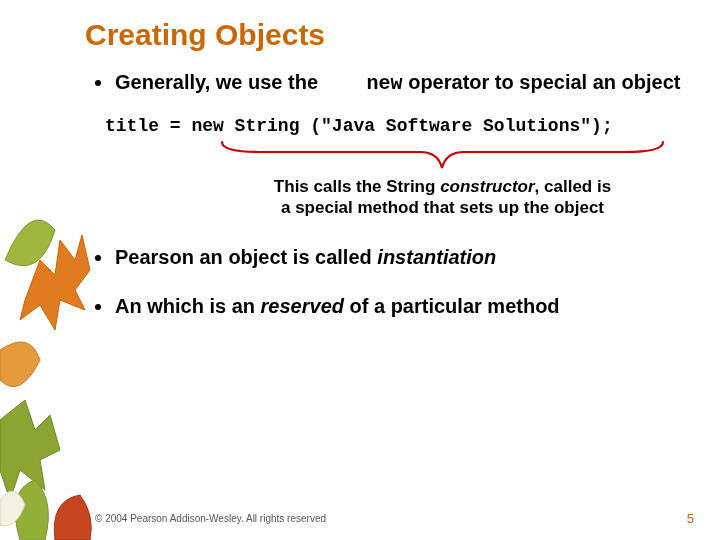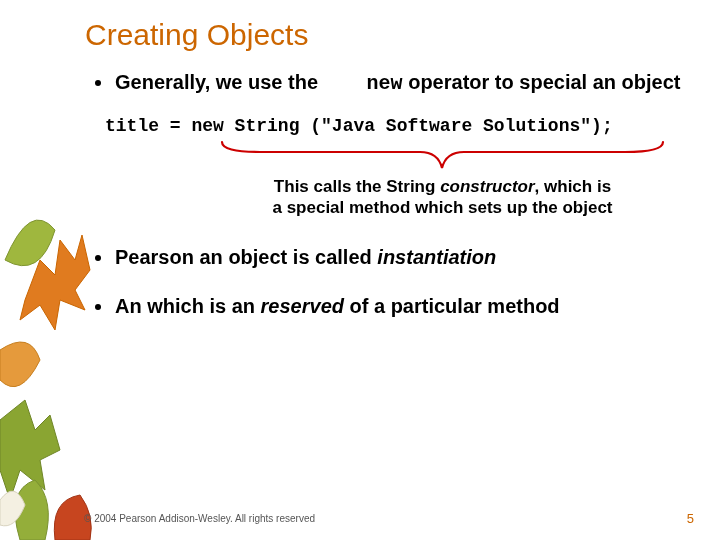--- a/index.html
+++ b/index.html
@@ -22,21 +22,21 @@
     pointer-events: none;
   }
   .content {
     position: absolute;
     left: 85px;
     top: 18px;
     right: 30px;
   }
   .title {
     font-size: 30px;
-    font-weight: normal;
+    font-weight: bold;
     color: #cc6600;
     margin: 0 0 18px 0;
   }
   .bullet {
     display: flex;
     align-items: flex-start;
     font-size: 20px;
     font-weight: bold;
     margin-bottom: 14px;
     line-height: 1.25;
@@ -73,21 +73,21 @@
     text-align: center;
     font-size: 17px;
     font-weight: bold;
     line-height: 1.25;
     padding-left: 110px;
   }
   .annotation em { font-style: italic; }
 
   .footer {
     position: absolute;
-    left: 84px;
+    left: 95px;
     bottom: 16px;
     font-size: 10px;
     color: #555;
   }
   .pagenum {
     position: absolute;
     right: 26px;
     bottom: 14px;
     font-size: 13px;
     color: #cc6600;
@@ -133,22 +133,22 @@
                Q2 12 40 12
                L200 12
                Q218 12 222 28
                Q226 12 244 12
                L405 12
                Q443 12 443 2" fill="none" stroke="#cc0000" stroke-width="2.2" stroke-linecap="round"></path>
     </svg>
   </div>
 
   <div class="annotation">
-    <span>This calls the String </span><em>constructor</em><span>, which is</span><br>
-    <span>a special method which sets up the object</span>
+    <span>This calls the String </span><em>constructor</em><span>, called is</span><br>
+    <span>a special method that sets up the object</span>
   </div>
 
   <div style="height:26px"></div>
 
   <div class="bullet">
     <span class="dot"></span>
     <span>
       <span>Pearson an object is called </span><em>instantiation</em>
     </span>
   </div>

